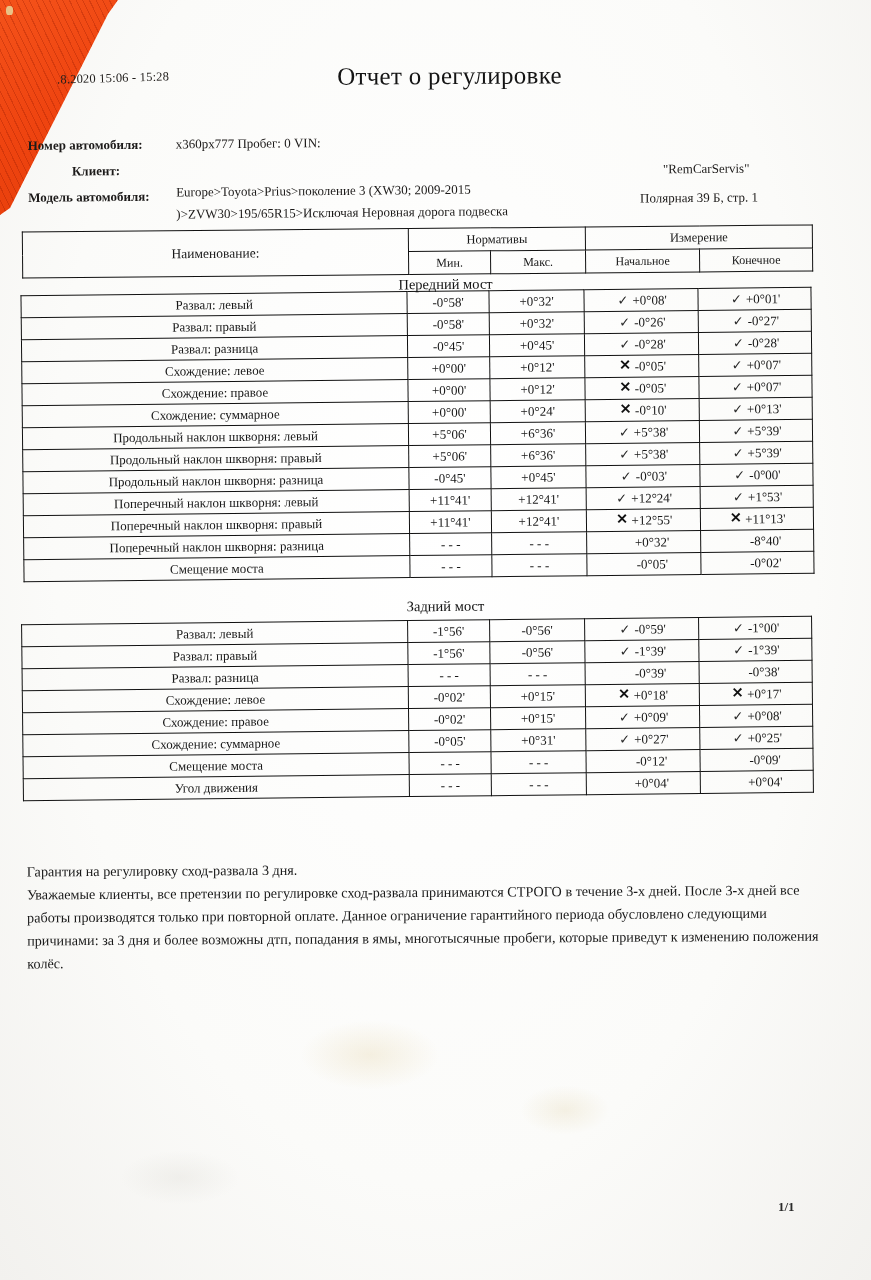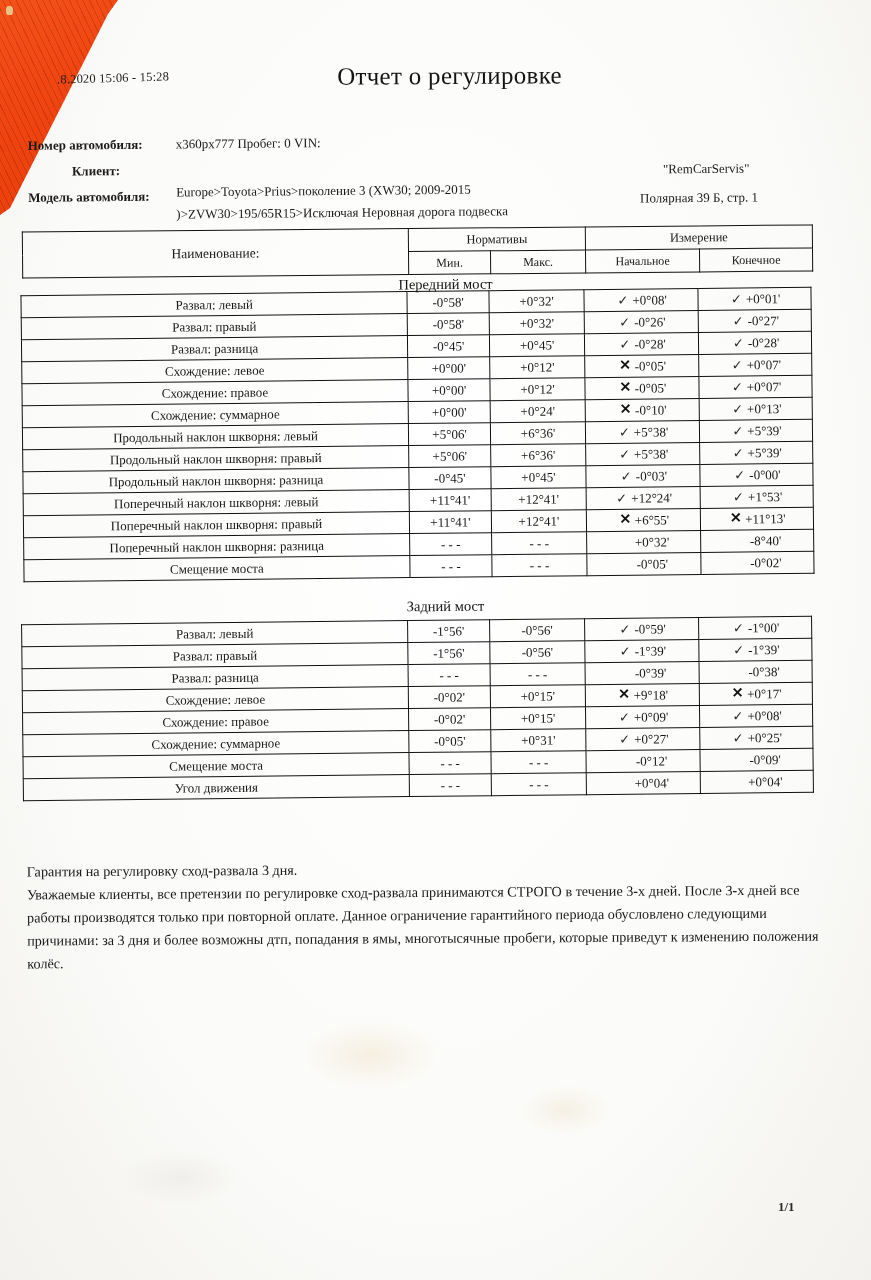--- a/index.html
+++ b/index.html
@@ -342,21 +342,21 @@
         <td class="c-name">Поперечный наклон шкворня: левый</td>
         <td class="c-num">+11°41'</td>
         <td class="c-num">+12°41'</td>
         <td class="c-meas"><span class="mark ok">✓</span><span>+12°24'</span></td>
         <td class="c-meas"><span class="mark ok">✓</span><span>+1°53'</span></td>
       </tr>
       <tr>
         <td class="c-name">Поперечный наклон шкворня: правый</td>
         <td class="c-num">+11°41'</td>
         <td class="c-num">+12°41'</td>
-        <td class="c-meas"><span class="mark bad">✕</span><span>+6°55'</span></td>
+        <td class="c-meas"><span class="mark bad">✕</span><span>+12°55'</span></td>
         <td class="c-meas"><span class="mark bad">✕</span><span>+11°13'</span></td>
       </tr>
       <tr>
         <td class="c-name">Поперечный наклон шкворня: разница</td>
         <td class="c-num">- - -</td>
         <td class="c-num">- - -</td>
         <td class="c-meas"><span class="mark none"></span><span>+0°32'</span></td>
         <td class="c-meas"><span class="mark none"></span><span>-8°40'</span></td>
       </tr>
       <tr>
@@ -398,21 +398,21 @@
         <td class="c-name">Развал: разница</td>
         <td class="c-num">- - -</td>
         <td class="c-num">- - -</td>
         <td class="c-meas"><span class="mark none"></span><span>-0°39'</span></td>
         <td class="c-meas"><span class="mark none"></span><span>-0°38'</span></td>
       </tr>
       <tr>
         <td class="c-name">Схождение: левое</td>
         <td class="c-num">-0°02'</td>
         <td class="c-num">+0°15'</td>
-        <td class="c-meas"><span class="mark bad">✕</span><span>+9°18'</span></td>
+        <td class="c-meas"><span class="mark bad">✕</span><span>+0°18'</span></td>
         <td class="c-meas"><span class="mark bad">✕</span><span>+0°17'</span></td>
       </tr>
       <tr>
         <td class="c-name">Схождение: правое</td>
         <td class="c-num">-0°02'</td>
         <td class="c-num">+0°15'</td>
         <td class="c-meas"><span class="mark ok">✓</span><span>+0°09'</span></td>
         <td class="c-meas"><span class="mark ok">✓</span><span>+0°08'</span></td>
       </tr>
       <tr>

